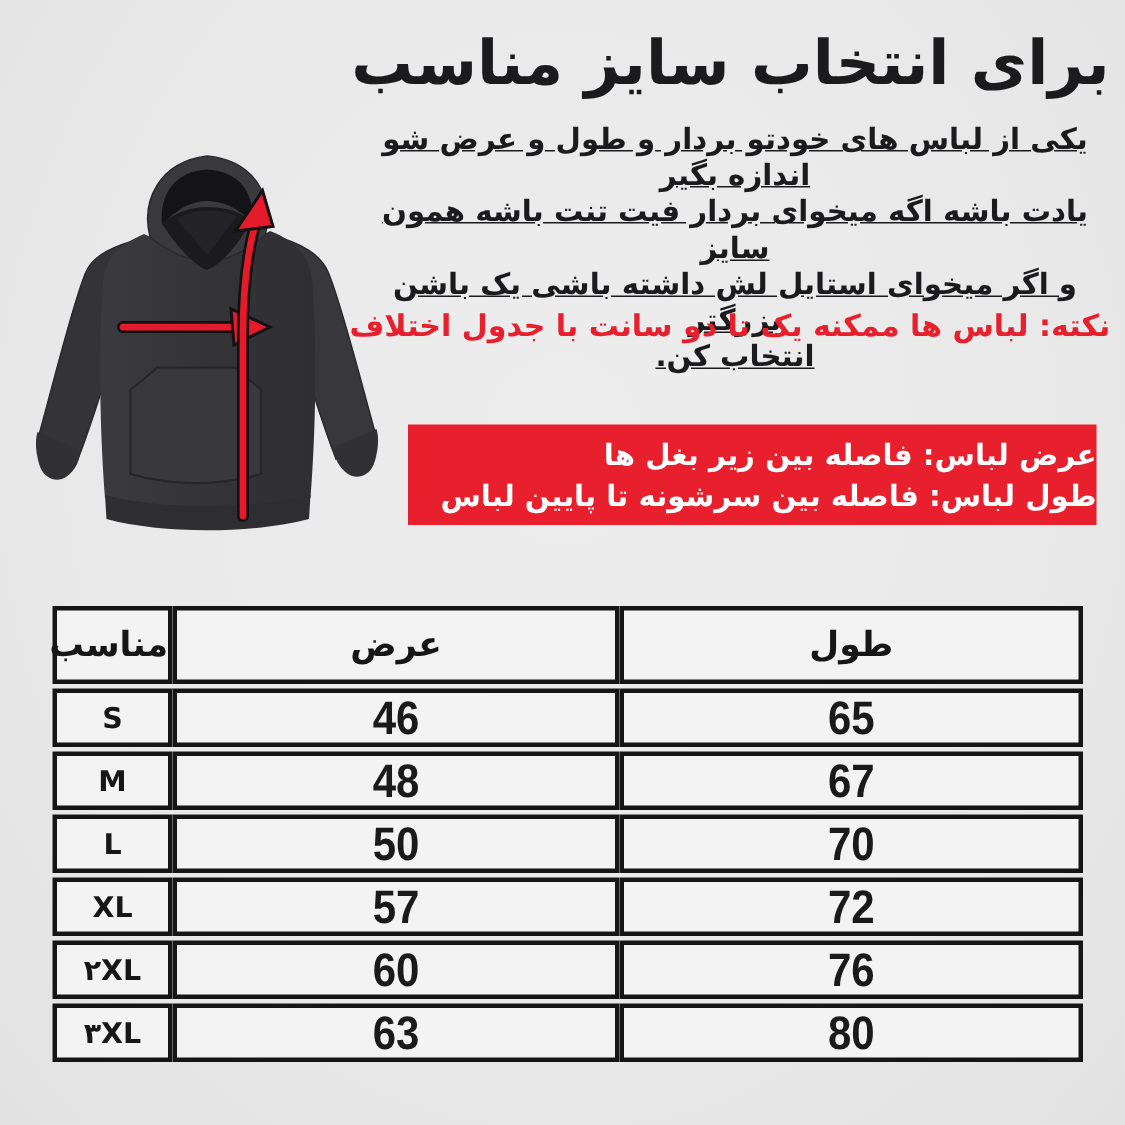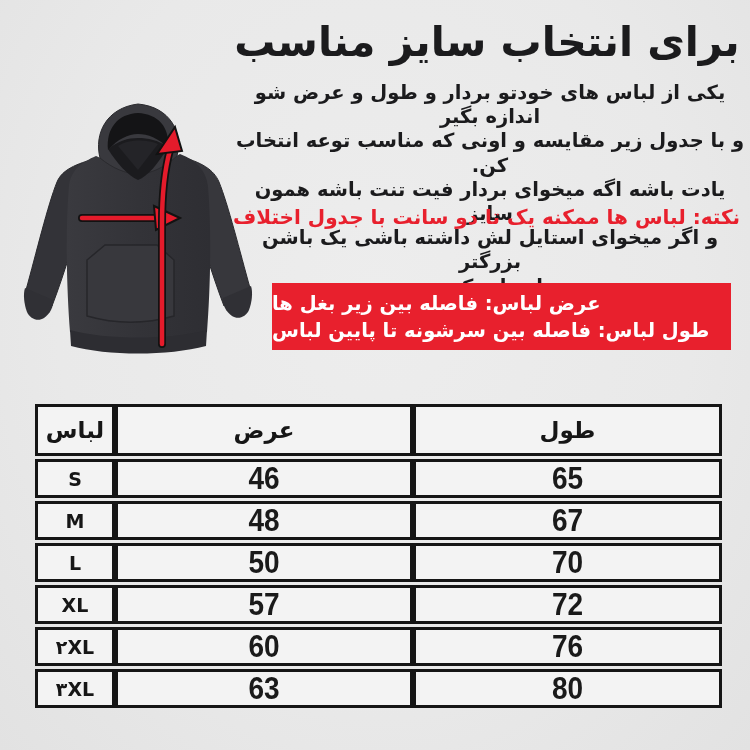--- a/index.html
+++ b/index.html
@@ -11,31 +11,31 @@
   }
   .page-title{
     position:absolute;top:8px;left:228px;width:518px;height:70px;
     direction:rtl;text-align:center;
     font-size:41px;font-weight:900;line-height:68px;
     letter-spacing:-1px;color:#1b1b1d;
   }
   .intro-text{
     position:absolute;top:81px;left:233px;width:514px;
     direction:rtl;text-align:center;
-    font-size:19.5px;font-weight:800;line-height:24.2px;color:#1b1b1d;
+    font-size:19.5px;font-weight:800;line-height:24.2px;color:#1b1b1d;text-decoration:underline;
   }
   .note-text{
     position:absolute;top:204px;left:233px;width:514px;
     direction:rtl;text-align:left;
     font-size:20px;font-weight:800;line-height:26px;color:#e8202d;
   }
   .legend-box{
     position:absolute;top:283px;left:272px;width:459px;height:67px;
     background:#e8202d;color:#ffffff;
-    direction:rtl;text-align:left;
+    direction:rtl;text-align:right;
     font-size:19.5px;font-weight:800;line-height:27px;
     padding-top:7px;box-sizing:border-box;
   }
   .hoodie-figure{
     position:absolute;top:94px;left:10px;width:255px;height:266px;
   }
   .size-table{
     position:absolute;top:401px;left:35px;width:687px;
     border-collapse:separate;border-spacing:0 3px;direction:ltr;
     table-layout:fixed;
@@ -60,21 +60,20 @@
 </style>
 </head>
 <body>
 
 <div class="canvas">
 
   <div class="page-title">برای انتخاب سایز مناسب</div>
 
   <div class="intro-text">
     <div>یکی از لباس های خودتو بردار و طول و عرض شو اندازه بگیر</div>
-    <div>و با جدول زیر مقایسه و اونی که مناسب توعه انتخاب کن.</div>
     <div>یادت باشه اگه میخوای بردار فیت تنت باشه همون سایز</div>
     <div>و اگر میخوای استایل لش داشته باشی یک باشن بزرگتر</div>
     <div>انتخاب کن.</div>
   </div>
 
   <div class="note-text">
     <div>نکته: لباس ها ممکنه یک تا دو سانت با جدول اختلاف</div>
   </div>
 
   <div class="legend-box">
@@ -130,21 +129,21 @@
   </div>
 
   <table class="size-table">
     <colgroup>
         <col class="c-size">
         <col class="c-width">
         <col class="c-length">
       </colgroup>
     <thead>
       <tr>
-        <th>لباس</th>
+        <th>مناسب</th>
         <th>عرض</th>
         <th>طول</th>
       </tr>
     </thead>
     <tbody>
       <tr>
         <td class="cell-size">S</td>
         <td><span class="cell-num">46</span></td>
         <td><span class="cell-num">65</span></td>
       </tr>

